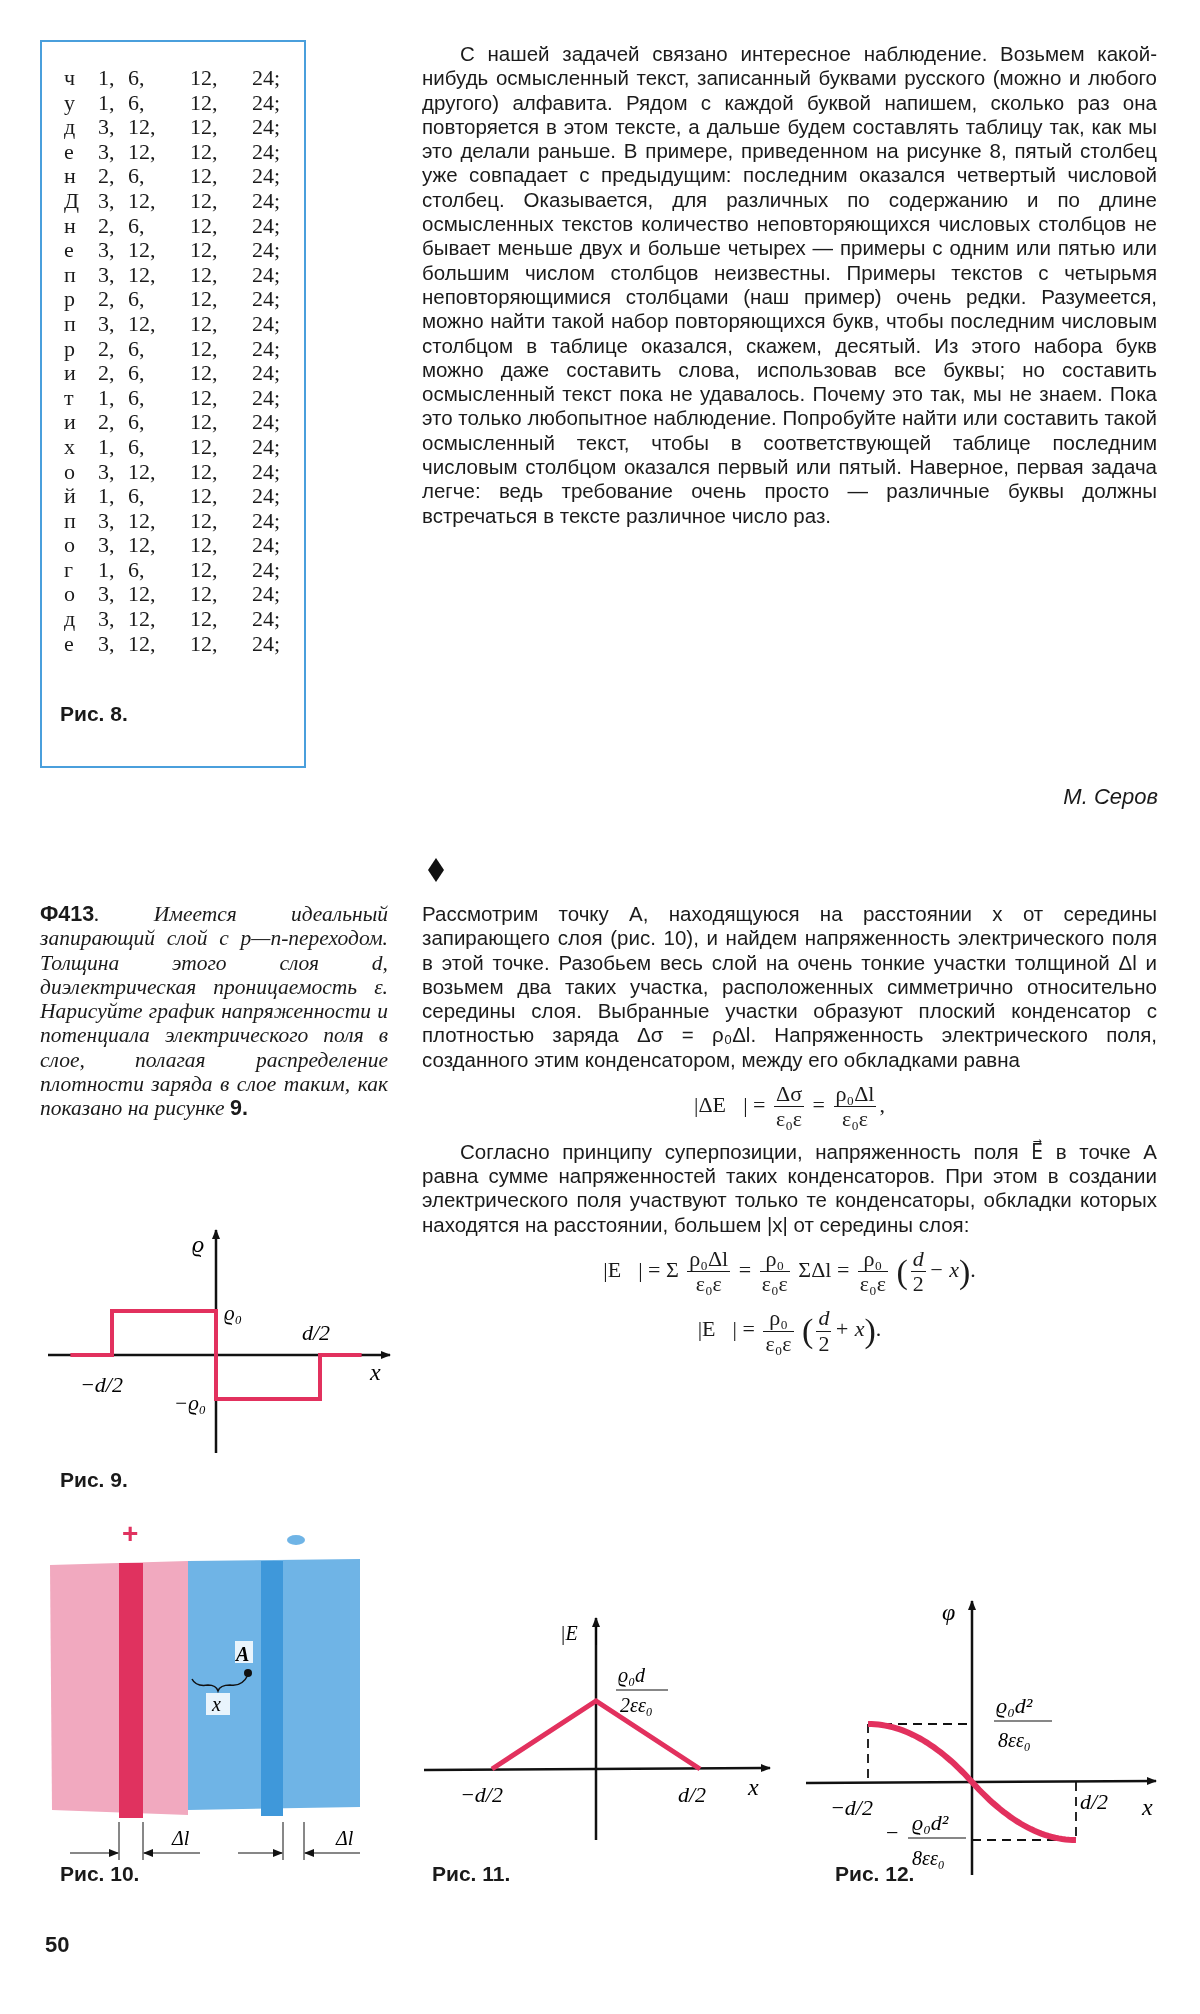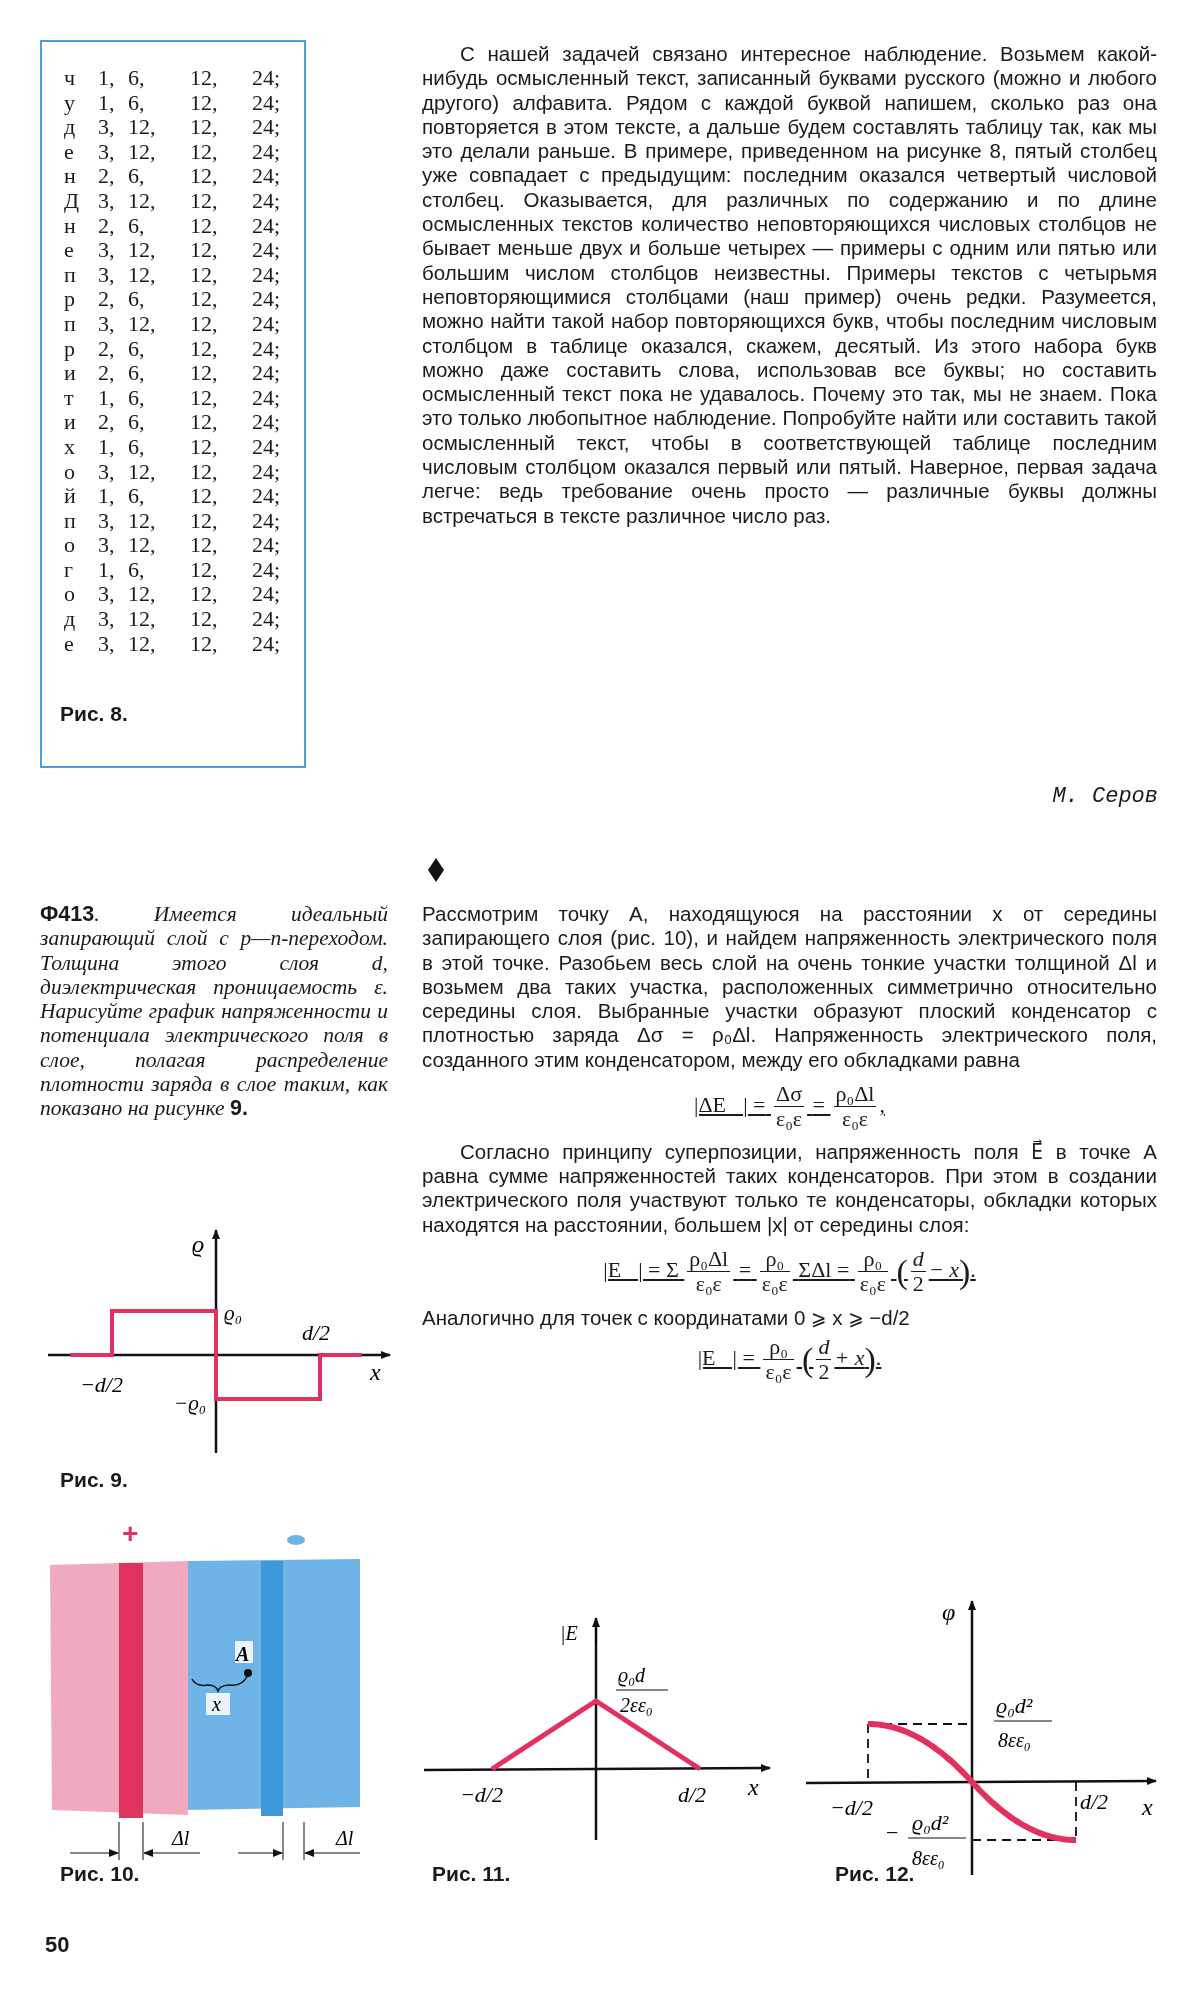--- a/index.html
+++ b/index.html
@@ -17,29 +17,29 @@
   #fig8 td.n2 { width:62px; text-align:left; }
   #fig8 td.n3 { width:62px; text-align:left; }
   #fig8 td.n4 { text-align:left; }
   .caption { font-family:"Liberation Sans","DejaVu Sans",sans-serif; font-weight:bold; font-size:21px;padding-left:20px; }
   .body-text { font-family:"Liberation Sans","DejaVu Sans",sans-serif; font-stretch:condensed;
                font-size:20.5px; line-height:24.3px; text-align:justify; color:#1b1b1b; }
   .body-text p { margin:0; }
   .body-text p.indent { text-indent:38px; }
   #col-right-top { left:422px; top:42px; width:735px; }
   #author { right:42px; top:784px; font-style:italic; font-size:22px;
-            font-family:Liberation Mono, monospace;text-align:right; }
+            font-family:Liberation Sans, sans-serif;text-align:right; }
   #diamond { left:428px; top:858px; width:16px; height:24px; }
   #problem { left:40px; top:902px; width:348px; font-style:italic;
              font-size:21.5px; line-height:24.3px; text-align:justify;
              font-family:"Liberation Serif","DejaVu Serif",serif; }
   #problem b { font-style:normal; font-family:"Liberation Sans",sans-serif; }
   #solution { left:422px; top:902px; width:735px; }
   .formula { text-align:center; font-family:"Liberation Serif","DejaVu Serif",serif;
-             font-size:22px; margin:6px 0;text-decoration:underline; }
+             font-size:22px; margin:6px 0; }
   .frac { display:inline-block; vertical-align:middle; text-align:center; margin:0 3px; }
   .frac .num { display:block; border-bottom:1.5px solid #1a1a1a; padding:0 2px; }
   .frac .den { display:block; padding:0 2px; }
   .it { font-style:italic; }
   svg text { font-family:"Liberation Serif","DejaVu Serif",serif; }
   #page-num { left:45px; top:1932px; font-family:"Liberation Sans",sans-serif;
               font-weight:bold; font-size:22px; }
 </style>
 </head>
 <body>
@@ -244,21 +244,20 @@
   <p class="indent">Согласно принципу суперпозиции, напряженность поля E⃗ в точке A равна сумме напряженностей таких конденсаторов. При этом в создании электрического поля участвуют только те конденсаторы, обкладки которых находятся на расстоянии, большем |x| от середины слоя:</p>
   <div class="formula" style="margin:10px 0 10px 0;">
     <span>|E⃗| = Σ</span>
     <span class="frac"><span class="num">ρ₀Δl</span><span class="den">ε₀ε</span></span>
     <span>=</span>
     <span class="frac"><span class="num">ρ₀</span><span class="den">ε₀ε</span></span>
     <span>ΣΔl =</span>
     <span class="frac"><span class="num">ρ₀</span><span class="den">ε₀ε</span></span>
     <span style="font-size:34px; vertical-align:middle;">(</span><span class="frac"><span class="num it">d</span><span class="den">2</span></span><span class="it">− x</span><span style="font-size:34px; vertical-align:middle;">)</span><span>.</span>
   </div>
-  <p>Аналогично для точек с координатами 0 ⩾ x ⩾ −d/2</p>
   <div class="formula" style="margin:4px 0;">
     <span>|E⃗| =</span>
     <span class="frac"><span class="num">ρ₀</span><span class="den">ε₀ε</span></span>
     <span style="font-size:34px; vertical-align:middle;">(</span><span class="frac"><span class="num it">d</span><span class="den">2</span></span><span class="it">+ x</span><span style="font-size:34px; vertical-align:middle;">)</span><span>.</span>
   </div>
 </div>
 
 <svg class="abs" id="fig9" style="left:30px; top:1200px;" width="380" height="300">
   <defs>
     <marker id="arr" markerWidth="10" markerHeight="10" refX="9" refY="5" orient="auto" markerUnits="userSpaceOnUse">

